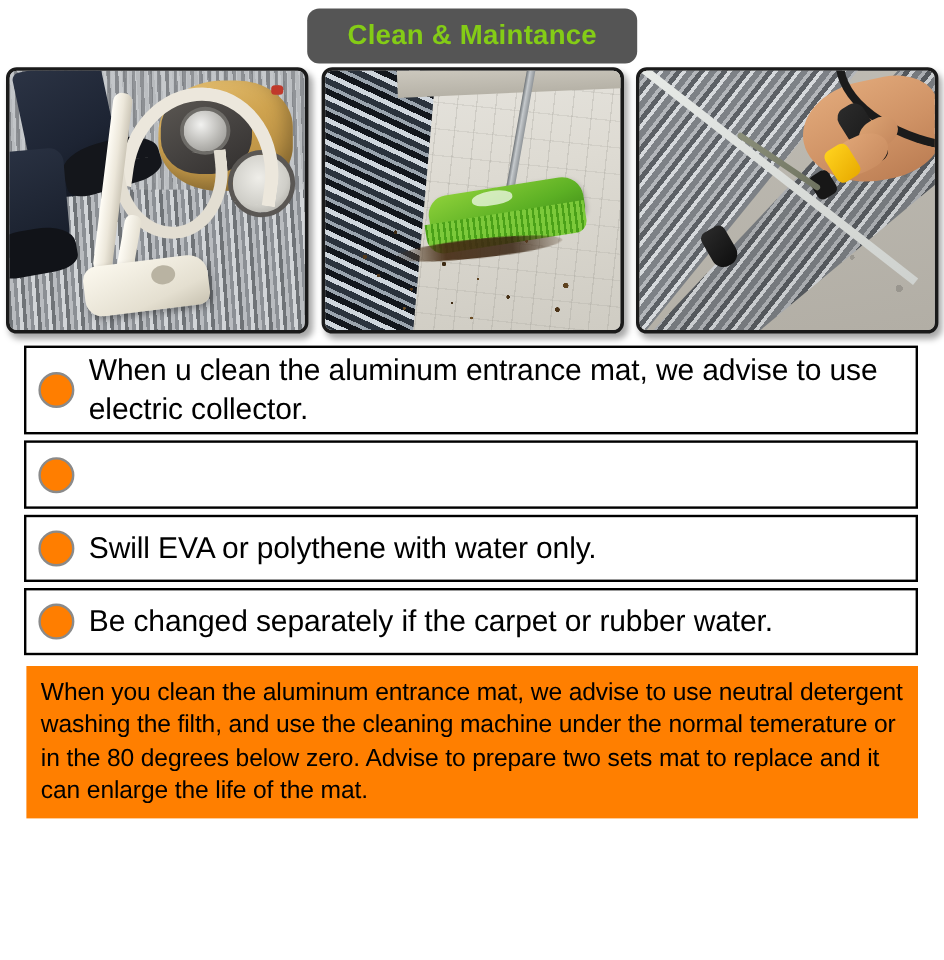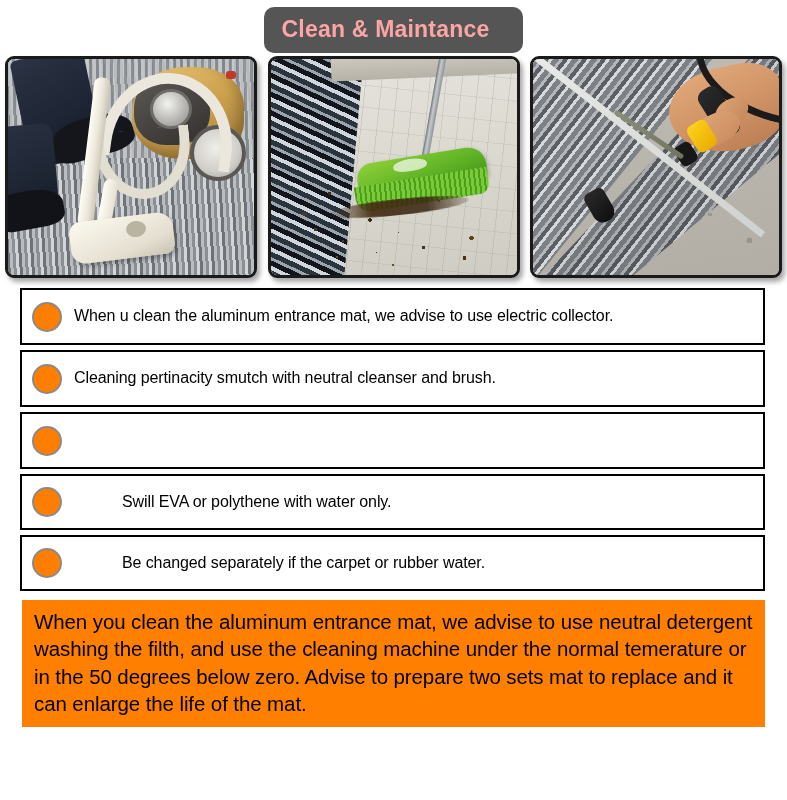--- a/index.html
+++ b/index.html
@@ -20,25 +20,25 @@
     width: 787px;
     height: 56px;
     display: flex;
     align-items: center;
     justify-content: center;
     padding-top: 4px;
     box-sizing: border-box;
   }
   .title-badge {
     background: #555555;
-    color: #fca5a5;
+    color: #84cc16;
     font-size: 23px;
     font-weight: bold;
     letter-spacing: 0.2px;
-    padding: 11px 34px 12px 18px;
+    padding: 11px 34px 12px 34px;
     border-radius: 10px;
     line-height: 1;
     white-space: nowrap;
   }
 
   
   .photo-strip {
     display: flex;
     justify-content: space-between;
     padding: 0 5px;
@@ -359,32 +359,32 @@
   }
   .row {
     border: 2px solid #000000;
     display: flex;
     align-items: center;
     margin-bottom: 5px;
     background: #ffffff;
     box-sizing: border-box;
   }
   .row.two-line { min-height: 57px; padding: 3px 6px 3px 10px; }
-  .row.one-line { min-height: 56px; padding: 3px 6px 3px 10px; gap: 48px; }
+  .row.one-line { min-height: 56px; padding: 3px 6px 3px 10px; }
   .bullet {
     width: 30px; height: 30px;
     flex: 0 0 30px;
     border-radius: 50%;
     background: #ff7e00;
     border: 2px solid #8a8a8a;
     box-sizing: border-box;
     margin-right: 12px;
   }
   .row-text {
-    font-size: 16px;
+    font-size: 25px;
     line-height: 1.28;
     color: #000000;
     font-weight: 500;
     letter-spacing: -0.1px;
   }
 
   
   .footer-note {
     margin: 9px 22px 0 22px;
     background: #ff7f00;
@@ -459,34 +459,30 @@
 
 </div>
 
 <div class="rows">
 
   <div class="row two-line">
     <span class="bullet"></span>
     <span class="row-text">When u clean the aluminum entrance mat, we advise to use electric collector.</span>
   </div>
 
-  <div class="row two-line">
-    <span class="bullet"></span>
-    <span class="row-text">Cleaning pertinacity smutch with neutral cleanser and brush.</span>
-  </div>
 
   <div class="row two-line">
     <span class="bullet"></span>
   </div>
 
   <div class="row one-line">
     <span class="bullet"></span>
     <span class="row-text">Swill EVA or polythene with water only.</span>
   </div>
 
   <div class="row one-line">
     <span class="bullet"></span>
     <span class="row-text">Be changed separately if the carpet or rubber water.</span>
   </div>
 
 </div>
 
-<div class="footer-note">When you clean the aluminum entrance mat, we advise to use neutral detergent washing the filth, and use the cleaning machine under the normal temerature or in the 50 degrees below zero. Advise to prepare two sets mat to replace and it can enlarge the life of the mat.</div>
+<div class="footer-note">When you clean the aluminum entrance mat, we advise to use neutral detergent washing the filth, and use the cleaning machine under the normal temerature or in the 80 degrees below zero. Advise to prepare two sets mat to replace and it can enlarge the life of the mat.</div>
 
 </body></html>

